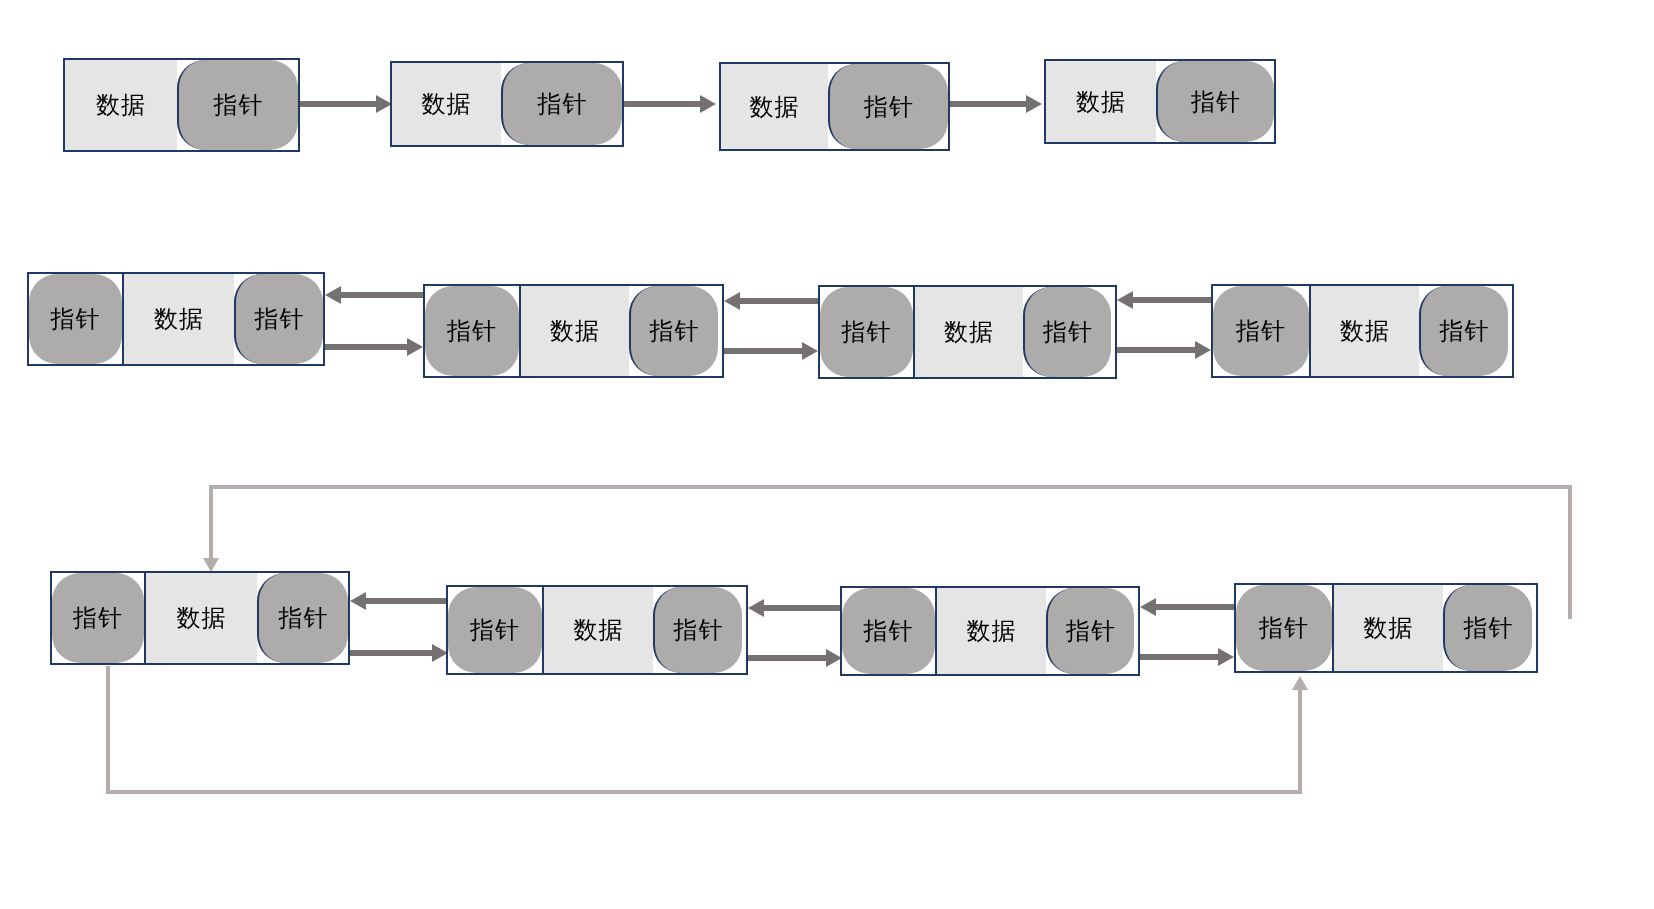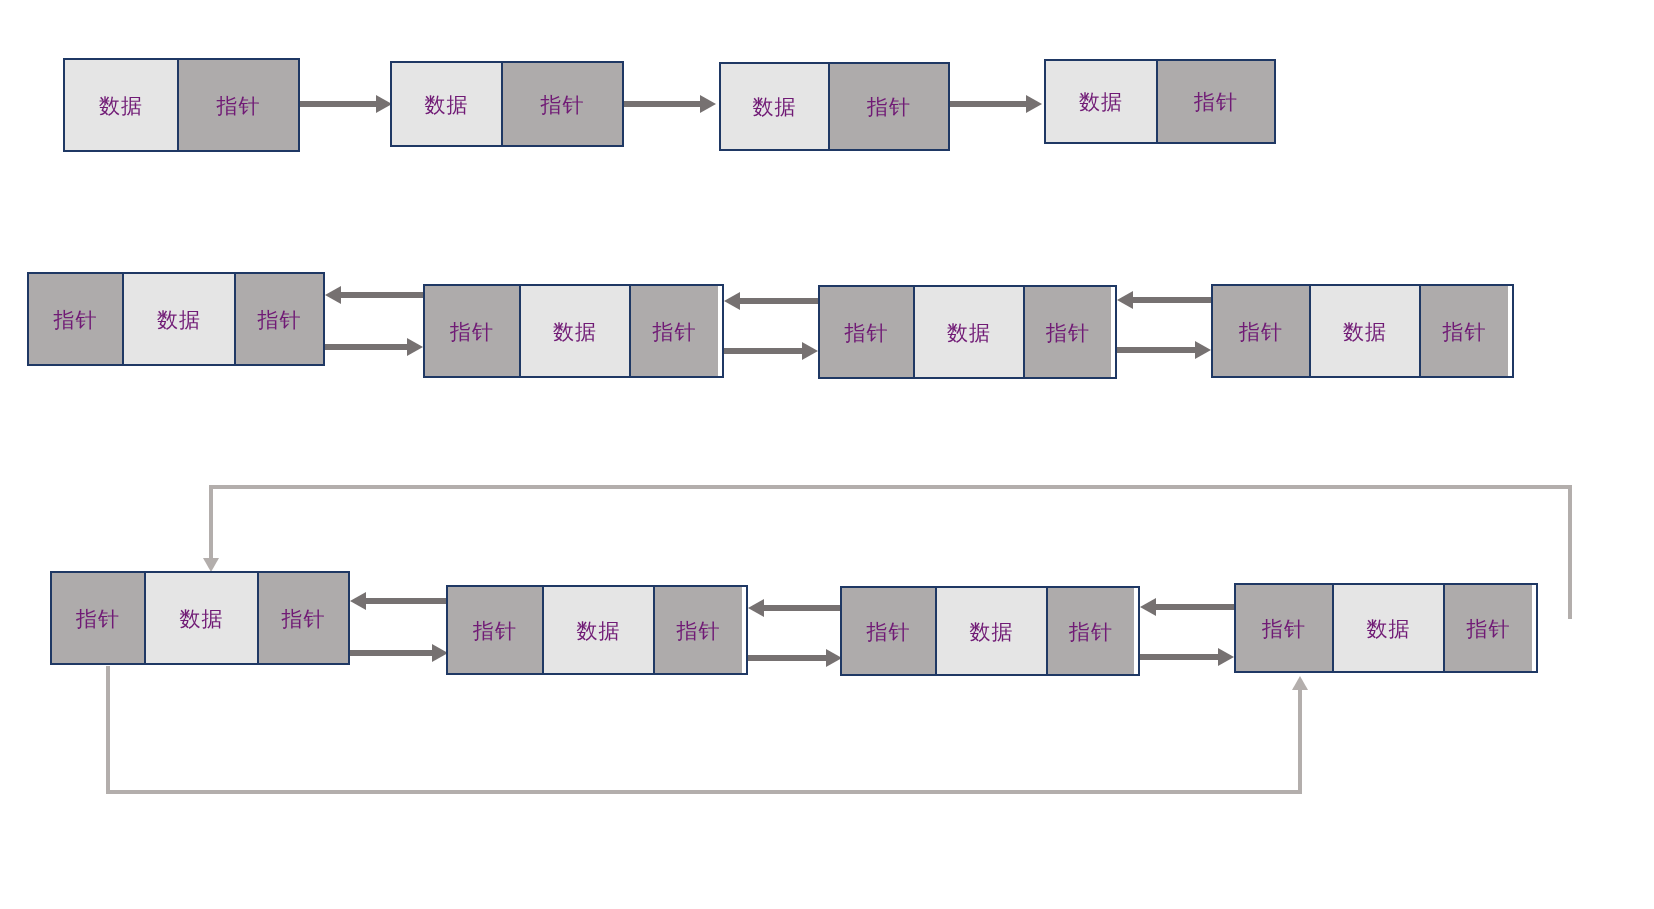--- a/index.html
+++ b/index.html
@@ -23,31 +23,32 @@
     display: flex;
     box-sizing: border-box;
     border: 2px solid #1f3864;
     background: #ffffff;
   }
   .cell {
     box-sizing: border-box;
     display: flex;
     align-items: center;
     justify-content: center;
-    font-size: 21px;
-    color: #701a75;
+    font-size: 24px;
+    color: #000000;
     letter-spacing: 1px;
     line-height: 1;
     white-space: nowrap;
   }
   .cell.data {
     background: #e5e5e5;
   }
   .cell.ptr {
     background: #aeabab;
+    border-radius: 28px;
   }
   .cell + .cell {
     border-left: 2px solid #1f3864;
   }
 
   
   .arrow {
     position: absolute;
     background: #767171;
   }

